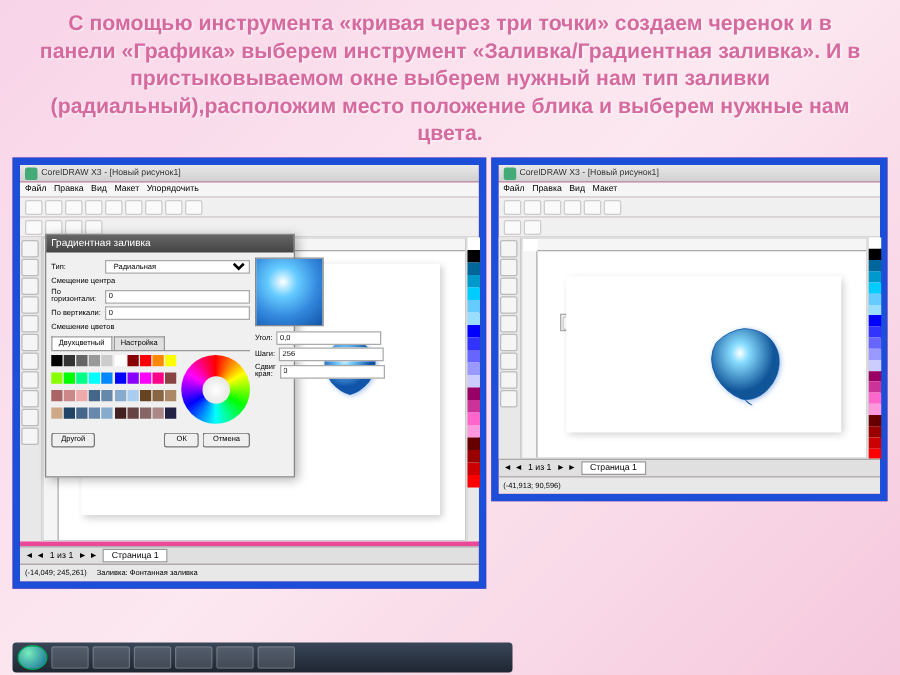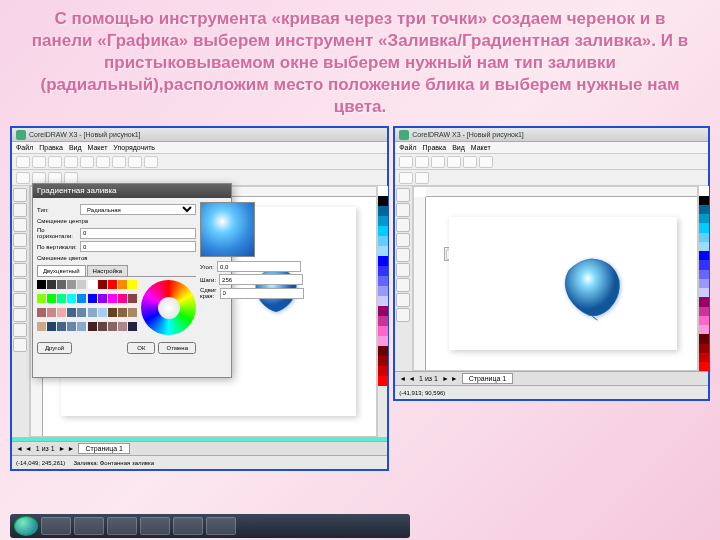--- a/index.html
+++ b/index.html
@@ -1,19 +1,19 @@
 <!DOCTYPE html>
 <html><head>
 <meta charset="utf-8">
 <style>
 *{margin:0;padding:0;box-sizing:border-box;font-family:Arial,sans-serif}
 body{width:720px;height:540px;background:linear-gradient(135deg,#f8d4e8 0%,#fce8f0 50%,#f5c8dd 100%);overflow:hidden;position:relative}
 .title{text-align:center;padding:8px 30px;font-size:17px;font-weight:bold;color:#d46a9e;line-height:1.3;text-shadow:1px 1px 2px rgba(255,255,255,0.7)}
 .screens{display:flex;gap:4px;padding:0 10px}
-.screen{background:#5eead4;border:2px solid #1d4ed8;flex:1;position:relative;font-size:7px}
+.screen{background:#ec4899;border:6px solid #1d4ed8;flex:1;position:relative;font-size:7px}
 .screen.left{flex:1.2;height:345px}
 .screen.right{height:275px}
 .titlebar{background:linear-gradient(#e8e8e8,#d0d0d0);height:14px;display:flex;align-items:center;padding:0 4px;font-size:7px;color:#333;border-bottom:1px solid #aaa}
 .titlebar .icon{width:10px;height:10px;background:#4a7;border-radius:2px;margin-right:3px}
 .menubar{background:#f5f5f5;height:12px;display:flex;gap:6px;padding:0 4px;align-items:center;font-size:7px;border-bottom:1px solid #ccc}
 .toolbar{background:#f0f0f0;height:16px;display:flex;gap:2px;padding:1px 4px;align-items:center;border-bottom:1px solid #ccc}
 .tbtn{width:14px;height:12px;background:#fafafa;border:1px solid #ccc;border-radius:2px}
 .workspace{display:flex;height:calc(100% - 90px);background:#fff}
 .lefttools{width:18px;background:#e8e8e8;border-right:1px solid #ccc;display:flex;flex-direction:column;gap:1px;padding:2px 1px}
 .tool{width:14px;height:14px;background:#f5f5f5;border:1px solid #bbb;border-radius:2px}

